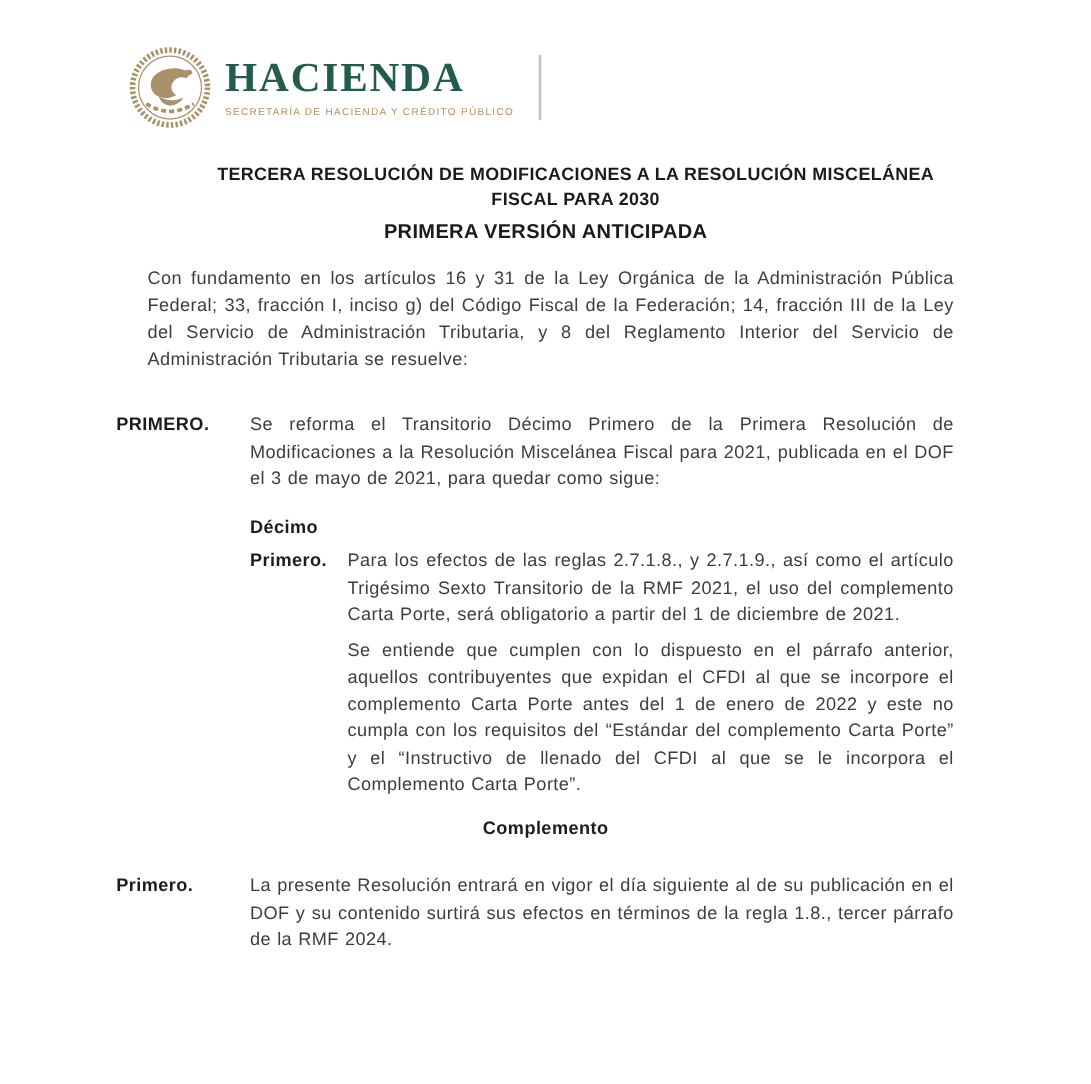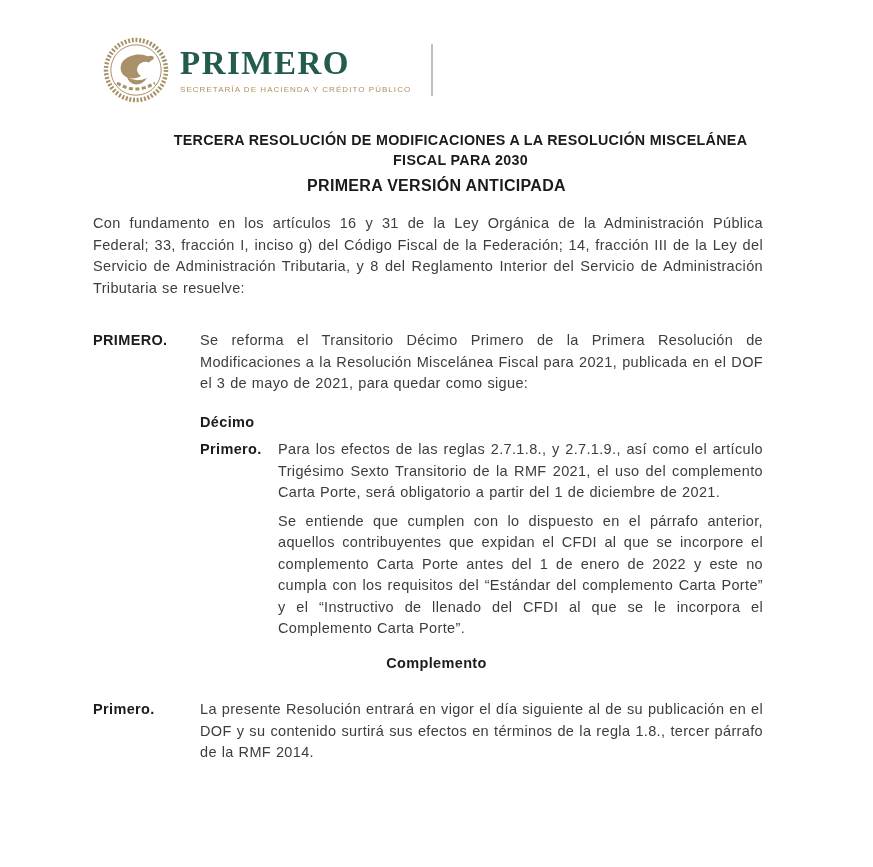--- a/index.html
+++ b/index.html
@@ -94,21 +94,21 @@
     color: #3d3d3d;
     margin: 0;
   }
   .lbl {
     font-weight: bold;
     font-size: 14.5px;
     line-height: 21.5px;
     letter-spacing: 0.35px;
     color: #1c1c1c;
   }
-  .intro { margin: 17px 110px 0 93px; }
+  .intro { margin: 17px 110px 0 118px; }
 
   .row { display: grid; }
   .lvl1 {
     grid-template-columns: 107px 1fr;
     margin: 31px 110px 0 93px;
   }
   .lvl1.trans { margin-top: 25px; }
 
   .decimo-block { margin: 17px 110px 0 200px; }
   .lvl2 {
@@ -136,21 +136,21 @@
     <div class="hacienda">
       <svg class="seal" viewBox="0 0 66 66" aria-hidden="true">
         <circle cx="33" cy="33" r="30" stroke="#a9916a" stroke-width="4.5" stroke-dasharray="2 1.7" fill="none"></circle>
         <circle cx="33" cy="33" r="25.2" stroke="#a9916a" stroke-width="1" fill="none"></circle>
         <path d="M20 24 C26 18 36 16 44 19 C48 20.5 49 24 46 25.5 C42 24 38 25 35.5 28.5 C33 32 34 36.5 38 39 C33 42.5 25 42.5 20.5 38 C16.5 34 17 28 20 24 Z" fill="#a9916a"></path>
         <path d="M44 20 C47 18 50 18.5 51 21 C49.5 23.5 47 24.5 44.5 23.5 Z" fill="#a9916a"></path>
         <path d="M24 40 Q33 46 44 41 Q40 47 33 47.5 Q26 47 24 40 Z" fill="#a9916a"></path>
         <path d="M14 46 Q33 58 52 46" stroke="#a9916a" stroke-width="3" stroke-dasharray="4 2.5" fill="none"></path>
       </svg>
       <div class="hacienda-text">
-        <div class="hacienda-word">PRIMERO</div>
+        <div class="hacienda-word">HACIENDA</div>
         <div class="hacienda-tag">SECRETARÍA DE HACIENDA Y CRÉDITO PÚBLICO</div>
       </div>
     </div>
 
     <div class="divider"></div>
 
   </header>
 
   <section class="title-block">
     <div class="title-line">TERCERA RESOLUCIÓN DE MODIFICACIONES A LA RESOLUCIÓN MISCELÁNEA</div>
@@ -171,16 +171,16 @@
       <div class="lbl">Primero.</div>
       <p class="bodytext">Para los efectos de las reglas 2.7.1.8., y 2.7.1.9., así como el artículo Trigésimo Sexto Transitorio de la RMF 2021, el uso del complemento Carta Porte, será obligatorio a partir del 1 de diciembre de 2021.</p>
     </div>
     <p class="bodytext indent2">Se entiende que cumplen con lo dispuesto en el párrafo anterior, aquellos contribuyentes que expidan el CFDI al que se incorpore el complemento Carta Porte antes del 1 de enero de 2022 y este no cumpla con los requisitos del “Estándar del complemento Carta Porte” y el “Instructivo de llenado del CFDI al que se le incorpora el Complemento Carta Porte”.</p>
   </div>
 
   <div class="trans-heading">Complemento</div>
 
   <div class="row lvl1 trans">
     <div class="lbl">Primero.</div>
-    <p class="bodytext">La presente Resolución entrará en vigor el día siguiente al de su publicación en el DOF y su contenido surtirá sus efectos en términos de la regla 1.8., tercer párrafo de la RMF 2014.</p>
+    <p class="bodytext">La presente Resolución entrará en vigor el día siguiente al de su publicación en el DOF y su contenido surtirá sus efectos en términos de la regla 1.8., tercer párrafo de la RMF 2024.</p>
   </div>
 
 </div>
 
 </body></html>

